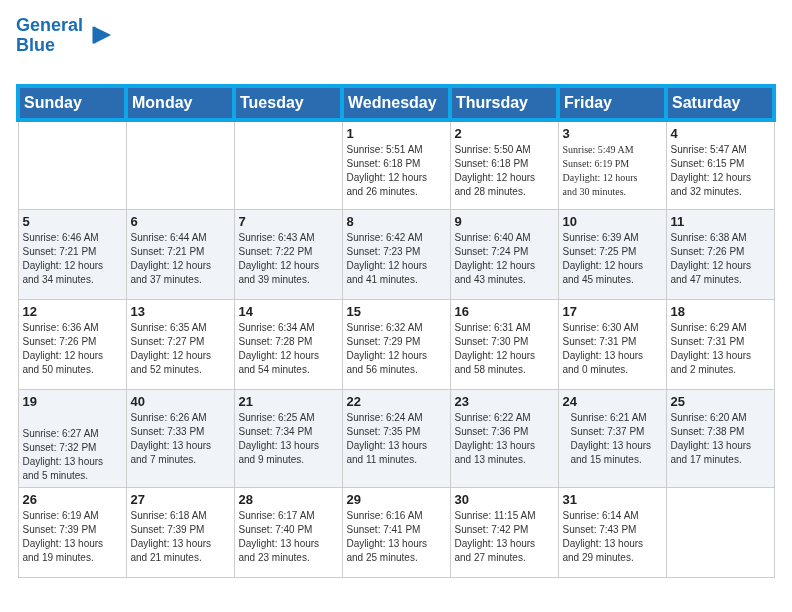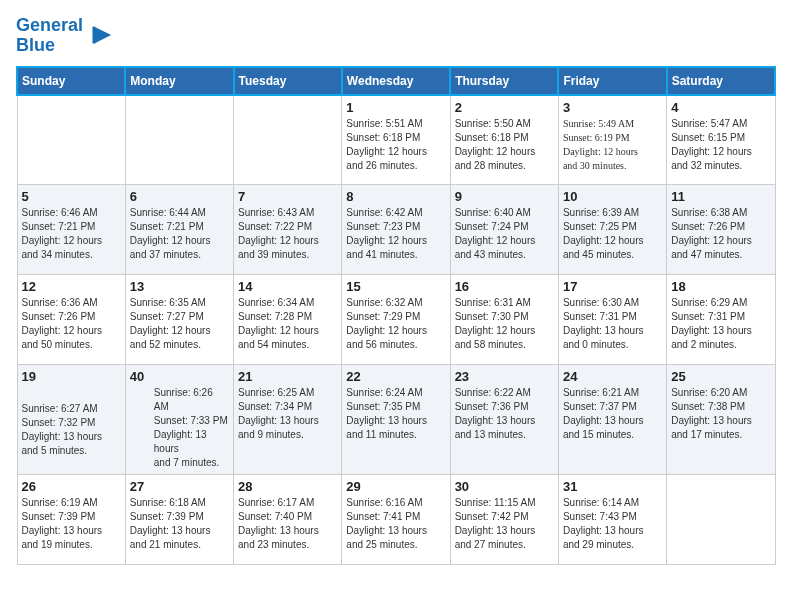--- a/index.html
+++ b/index.html
@@ -7,21 +7,21 @@
       font-family: Arial, sans-serif;
       background: #fff;
       width: 792px;
       min-height: 612px;
       padding: 16px;
     }
     .header {
       display: flex;
       justify-content: space-between;
       align-items: flex-start;
-      margin-bottom: 10px;
+      margin-bottom: 28px;
     }
     .logo {
       display: flex;
       align-items: center;
     }
     .logo-text {
       font-size: 18px;
       font-weight: bold;
       color: #333;
       line-height: 1.1;
@@ -50,22 +50,22 @@
       width: 100%;
       border-collapse: collapse;
       font-size: 10.5px;
     }
     thead tr th {
       background: #2b6cb0;
       color: #fff;
       padding: 6px 4px;
       text-align: left;
       font-weight: bold;
-      font-size: 12px;
-      border: 2px solid #0ea5e9;
+      font-size: 16px;
+      border: 4px solid #0ea5e9;
     }
     tbody tr td {
       border: 1px solid #ccc;
       vertical-align: top;
       padding: 4px 4px;
       width: 14.28%;
       min-height: 80px;
       height: 90px;
     }
     tbody tr:nth-child(odd) td {
@@ -258,21 +258,21 @@
       <tr>
         <td>
           <span class="day-num">19</span>
           <div class="day-info" style="white-space: pre-line; margin-top: 18px;">Sunrise: 6:27 AM
 Sunset: 7:32 PM
 Daylight: 13 hours
 and 5 minutes.</div>
         </td>
         <td>
           <span class="day-num">40</span>
-          <div class="day-info" style="white-space: pre-line; margin-left: 24px;">Sunrise: 6:26 AM
+          <div class="day-info" style="white-space: pre-line;">Sunrise: 6:26 AM
 Sunset: 7:33 PM
 Daylight: 13 hours
 and 7 minutes.</div>
         </td>
         <td>
           <span class="day-num">21</span>
           <div class="day-info" style="white-space: pre-line;">Sunrise: 6:25 AM
 Sunset: 7:34 PM
 Daylight: 13 hours
 and 9 minutes.</div>
@@ -286,21 +286,21 @@
         </td>
         <td>
           <span class="day-num">23</span>
           <div class="day-info" style="white-space: pre-line;">Sunrise: 6:22 AM
 Sunset: 7:36 PM
 Daylight: 13 hours
 and 13 minutes.</div>
         </td>
         <td>
           <span class="day-num">24</span>
-          <div class="day-info" style="white-space: pre-line;">Sunrise: 6:21 AM
+          <div class="day-info" style="white-space: pre-line; margin-left: 8px;">Sunrise: 6:21 AM
 Sunset: 7:37 PM
 Daylight: 13 hours
 and 15 minutes.</div>
         </td>
         <td>
           <span class="day-num">25</span>
           <div class="day-info" style="white-space: pre-line;">Sunrise: 6:20 AM
 Sunset: 7:38 PM
 Daylight: 13 hours
 and 17 minutes.</div>

